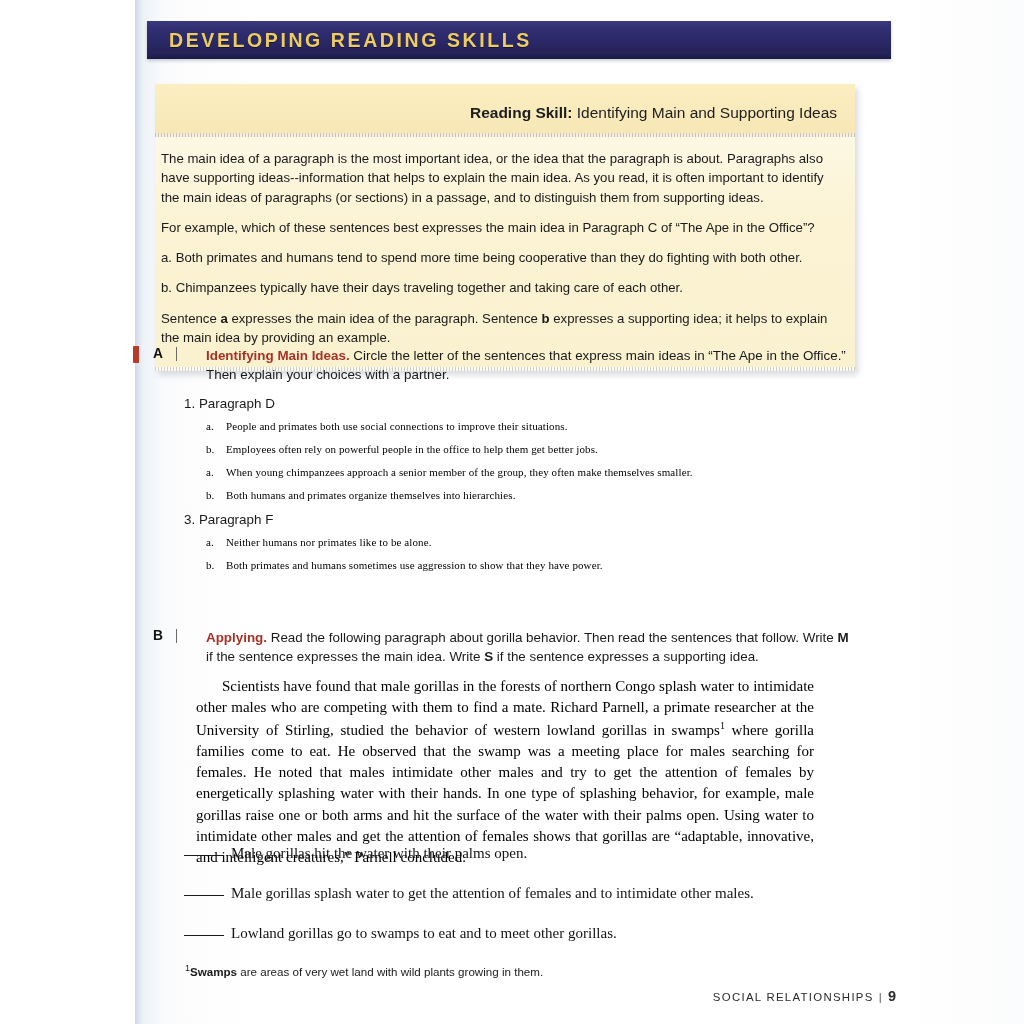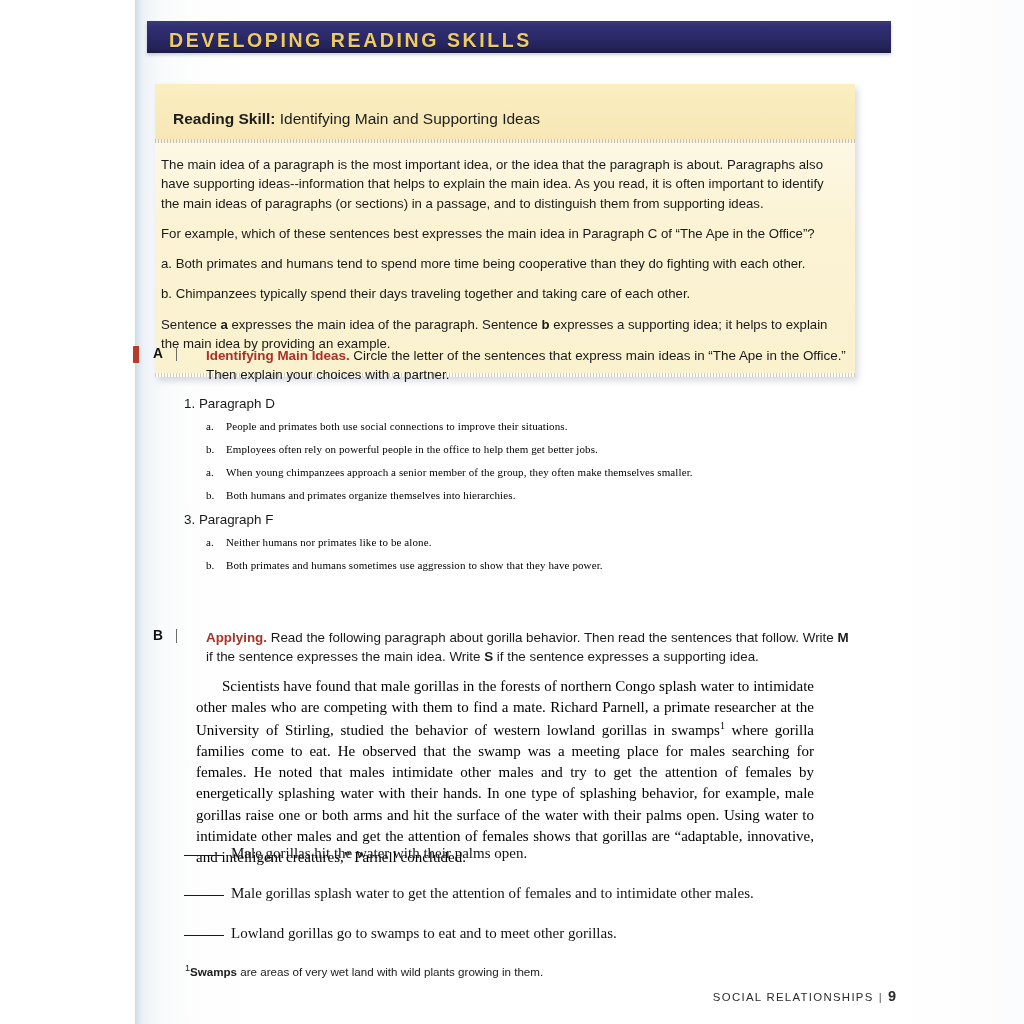--- a/index.html
+++ b/index.html
@@ -56,21 +56,21 @@
     background: #b63b28;
     border-radius: 1px 0 0 1px;
   }
 
   
   .banner {
     position: absolute;
     left: 147px;
     top: 21px;
     width: 744px;
-    height: 32px;
+    height: 38px;
     background:
       linear-gradient(180deg, #3b3a7e 0%, #312f72 18%, #2a2866 55%, #232155 88%, #1b1a44 100%);
     box-shadow: 0 2px 3px rgba(90,100,120,.30);
   }
   .banner-title {
     position: absolute;
     left: 22px;
     top: 8px;
     font-size: 19.5px;
     font-weight: bold;
@@ -84,23 +84,24 @@
   .skill-box {
     position: absolute;
     left: 155px;
     top: 84px;
     width: 700px;
     background: #fbf3d6;
     box-shadow: 3px 4px 6px rgba(120,130,150,.28);
   }
   .skill-head {
     background: linear-gradient(180deg, #fbeec0 0%, #f9eabb 60%, #f7e7b6 100%);
-    padding: 26px 18px 11px 18px;
+    padding: 20px 18px 11px 18px;
     font-size: 15.5px;
     color: #1d1d1d;
+    text-align: right;
   }
   .skill-head b { font-weight: bold; }
   .skill-rule {
     height: 4px;
     background: repeating-linear-gradient(90deg,
                  #b9b9b9 0px, #b9b9b9 1px, #f7f0d8 1px, #f7f0d8 3px);
     opacity: .85;
   }
   .skill-body {
     background: linear-gradient(180deg, #fdf8e4 0%, #fbf3d4 35%, #faf1cf 100%);
@@ -251,22 +252,22 @@
   </div>
 
   <div class="skill-box">
     <div class="skill-head">
       <b>Reading Skill:</b><span>&nbsp;</span><span>Identifying Main and Supporting Ideas</span>
     </div>
     <div class="skill-rule"></div>
     <div class="skill-body">
       <p>The main idea of a paragraph is the most important idea, or the idea that the paragraph is about. Paragraphs also have supporting ideas--information that helps to explain the main idea. As you read, it is often important to identify the main ideas of paragraphs (or sections) in a passage, and to distinguish them from supporting ideas.</p>
       <p>For example, which of these sentences best expresses the main idea in Paragraph C of “The Ape in the Office”?</p>
-      <p>a. Both primates and humans tend to spend more time being cooperative than they do fighting with each other.</p>
-      <p>b. Chimpanzees typically spend their days traveling together and taking care of each other.</p>
+      <p>a. Both primates and humans tend to spend more time being cooperative than they do fighting with both other.</p>
+      <p>b. Chimpanzees typically have their days traveling together and taking care of each other.</p>
       <p><span>Sentence </span><b>a</b><span> expresses the main idea of the paragraph. Sentence </span><b>b</b><span> expresses a supporting idea; it helps to explain the main idea by providing an example.</span></p>
     </div>
     <div class="skill-bottom-rule"></div>
   </div>
 
   <div class="exercise" style="left:150px; top:346px; width:700px;">
     <div class="ex-letter">A</div>
     <div class="ex-bar"></div>
     <div class="ex-text"><span class="ex-title">Identifying Main Ideas.</span><span> Circle the letter of the sentences that express main ideas in “The Ape in the Office.” Then explain your choices with a partner.</span></div>
   </div>

